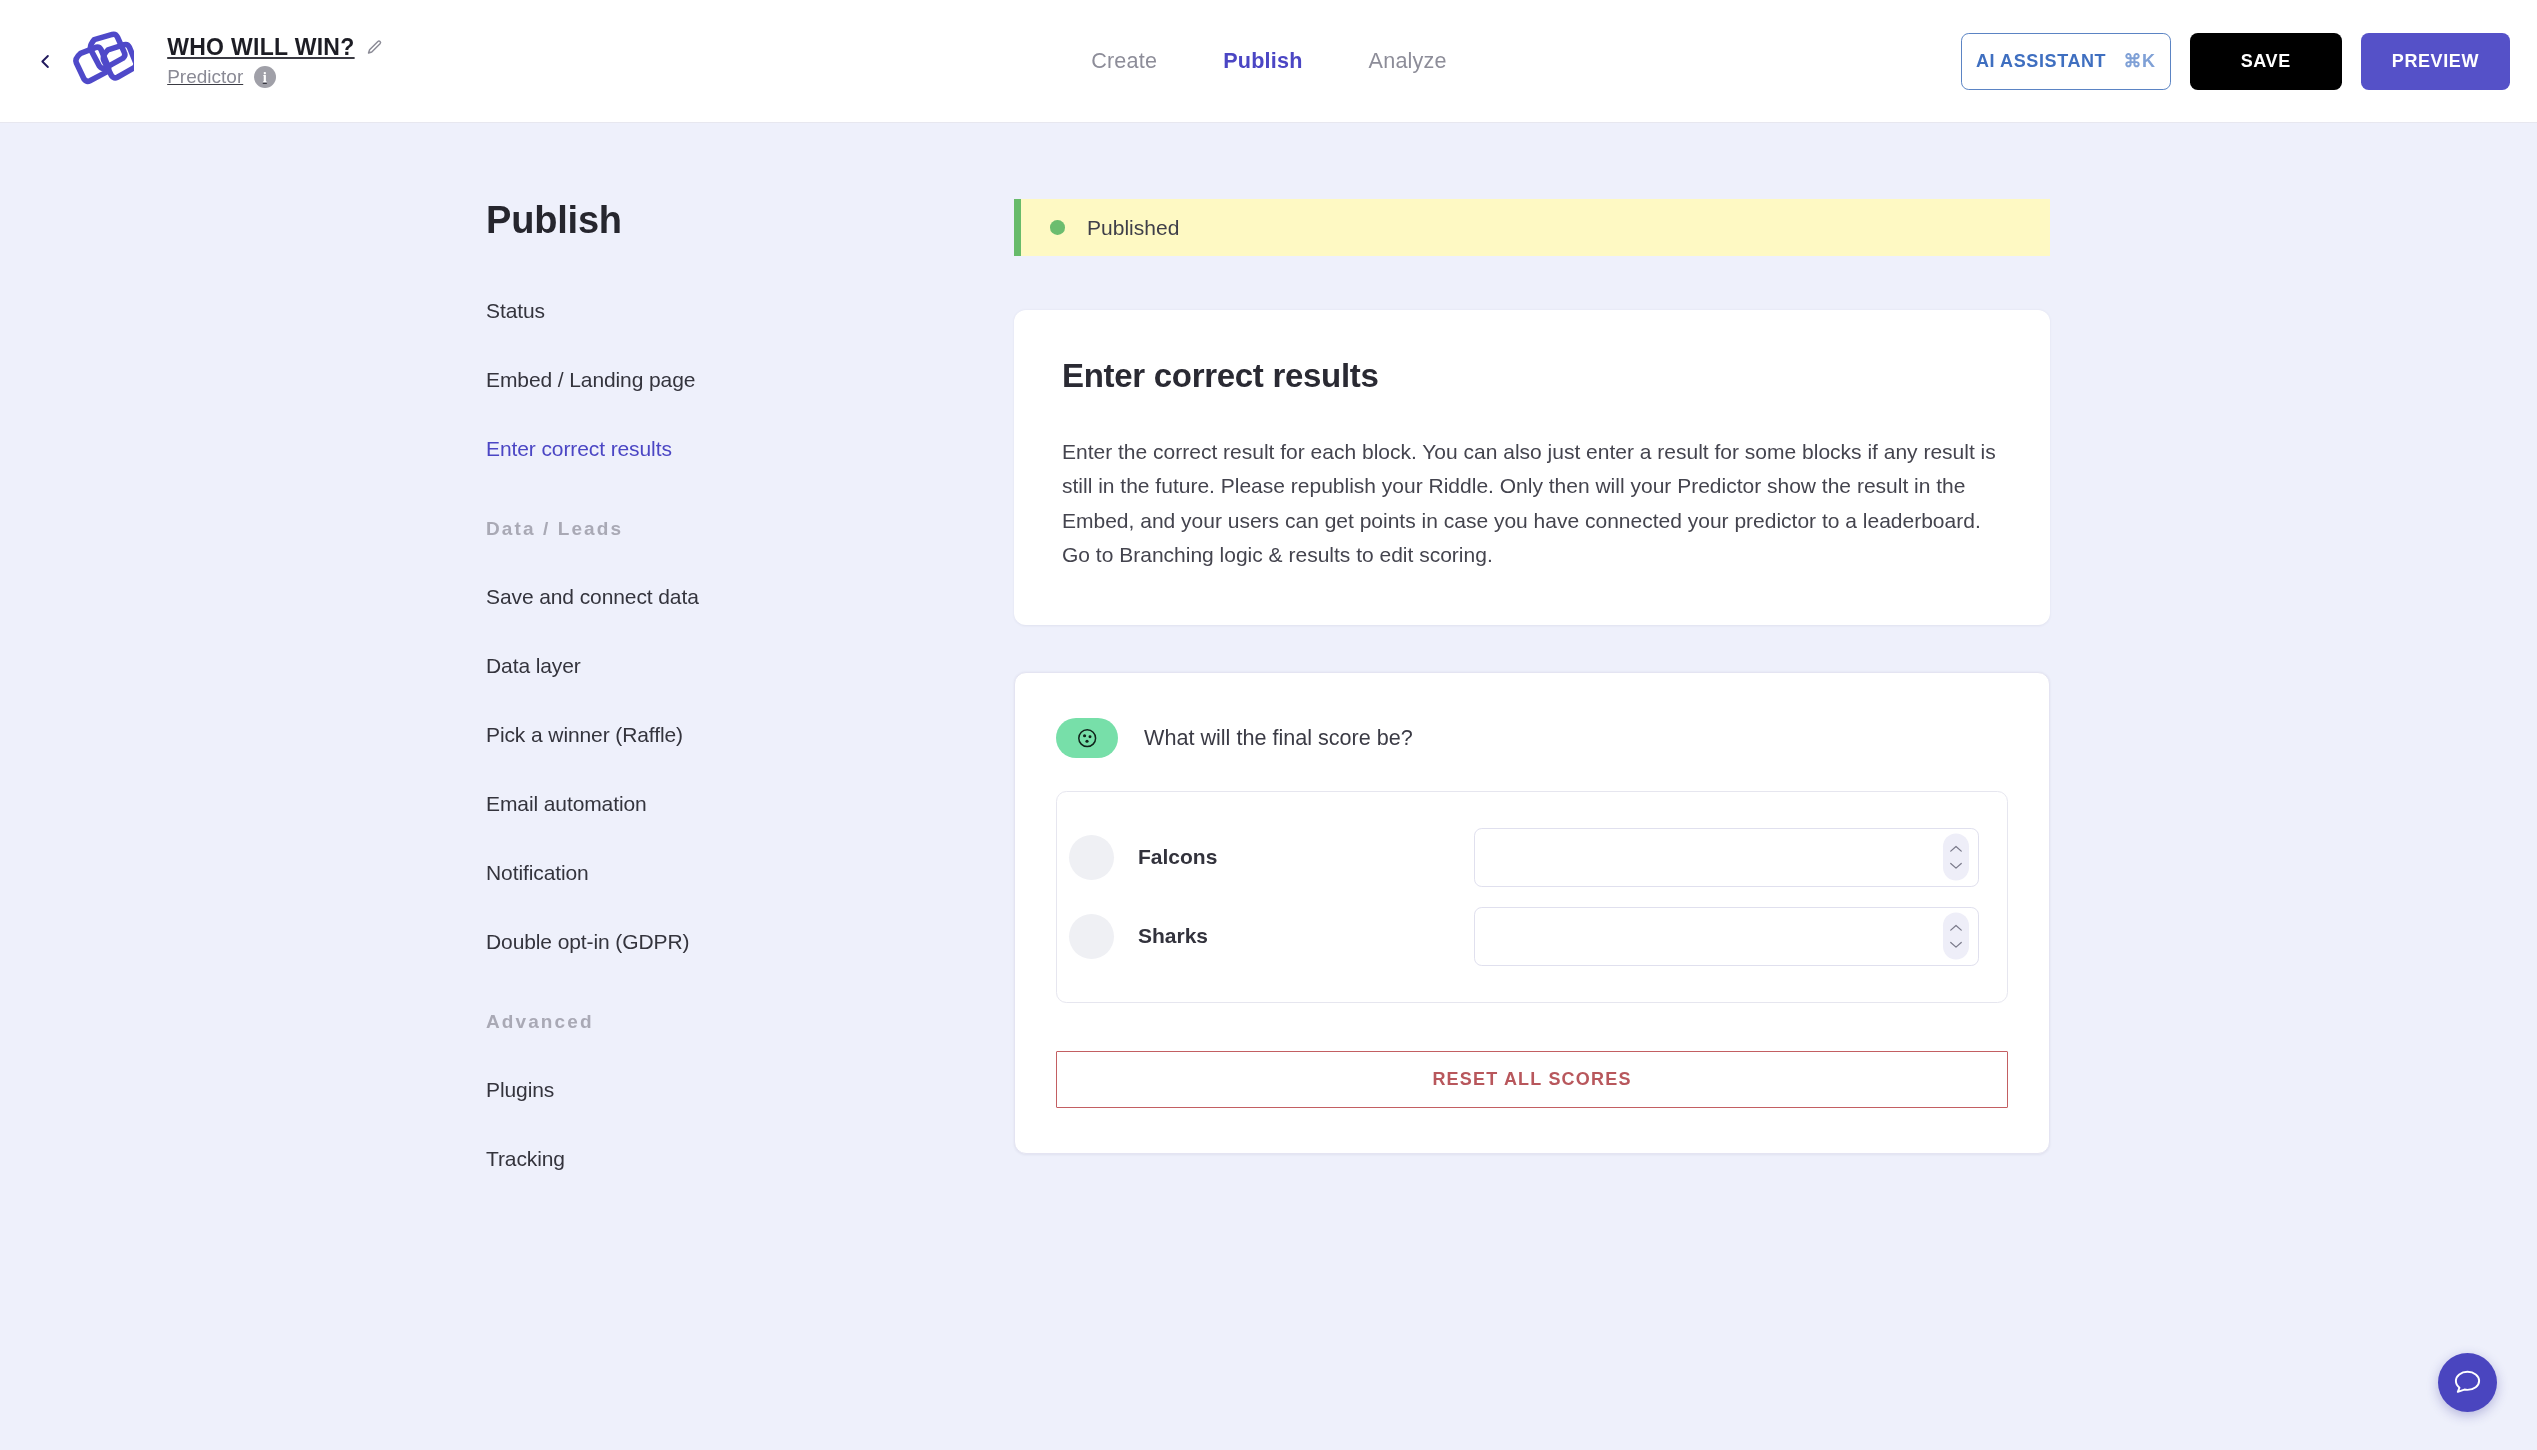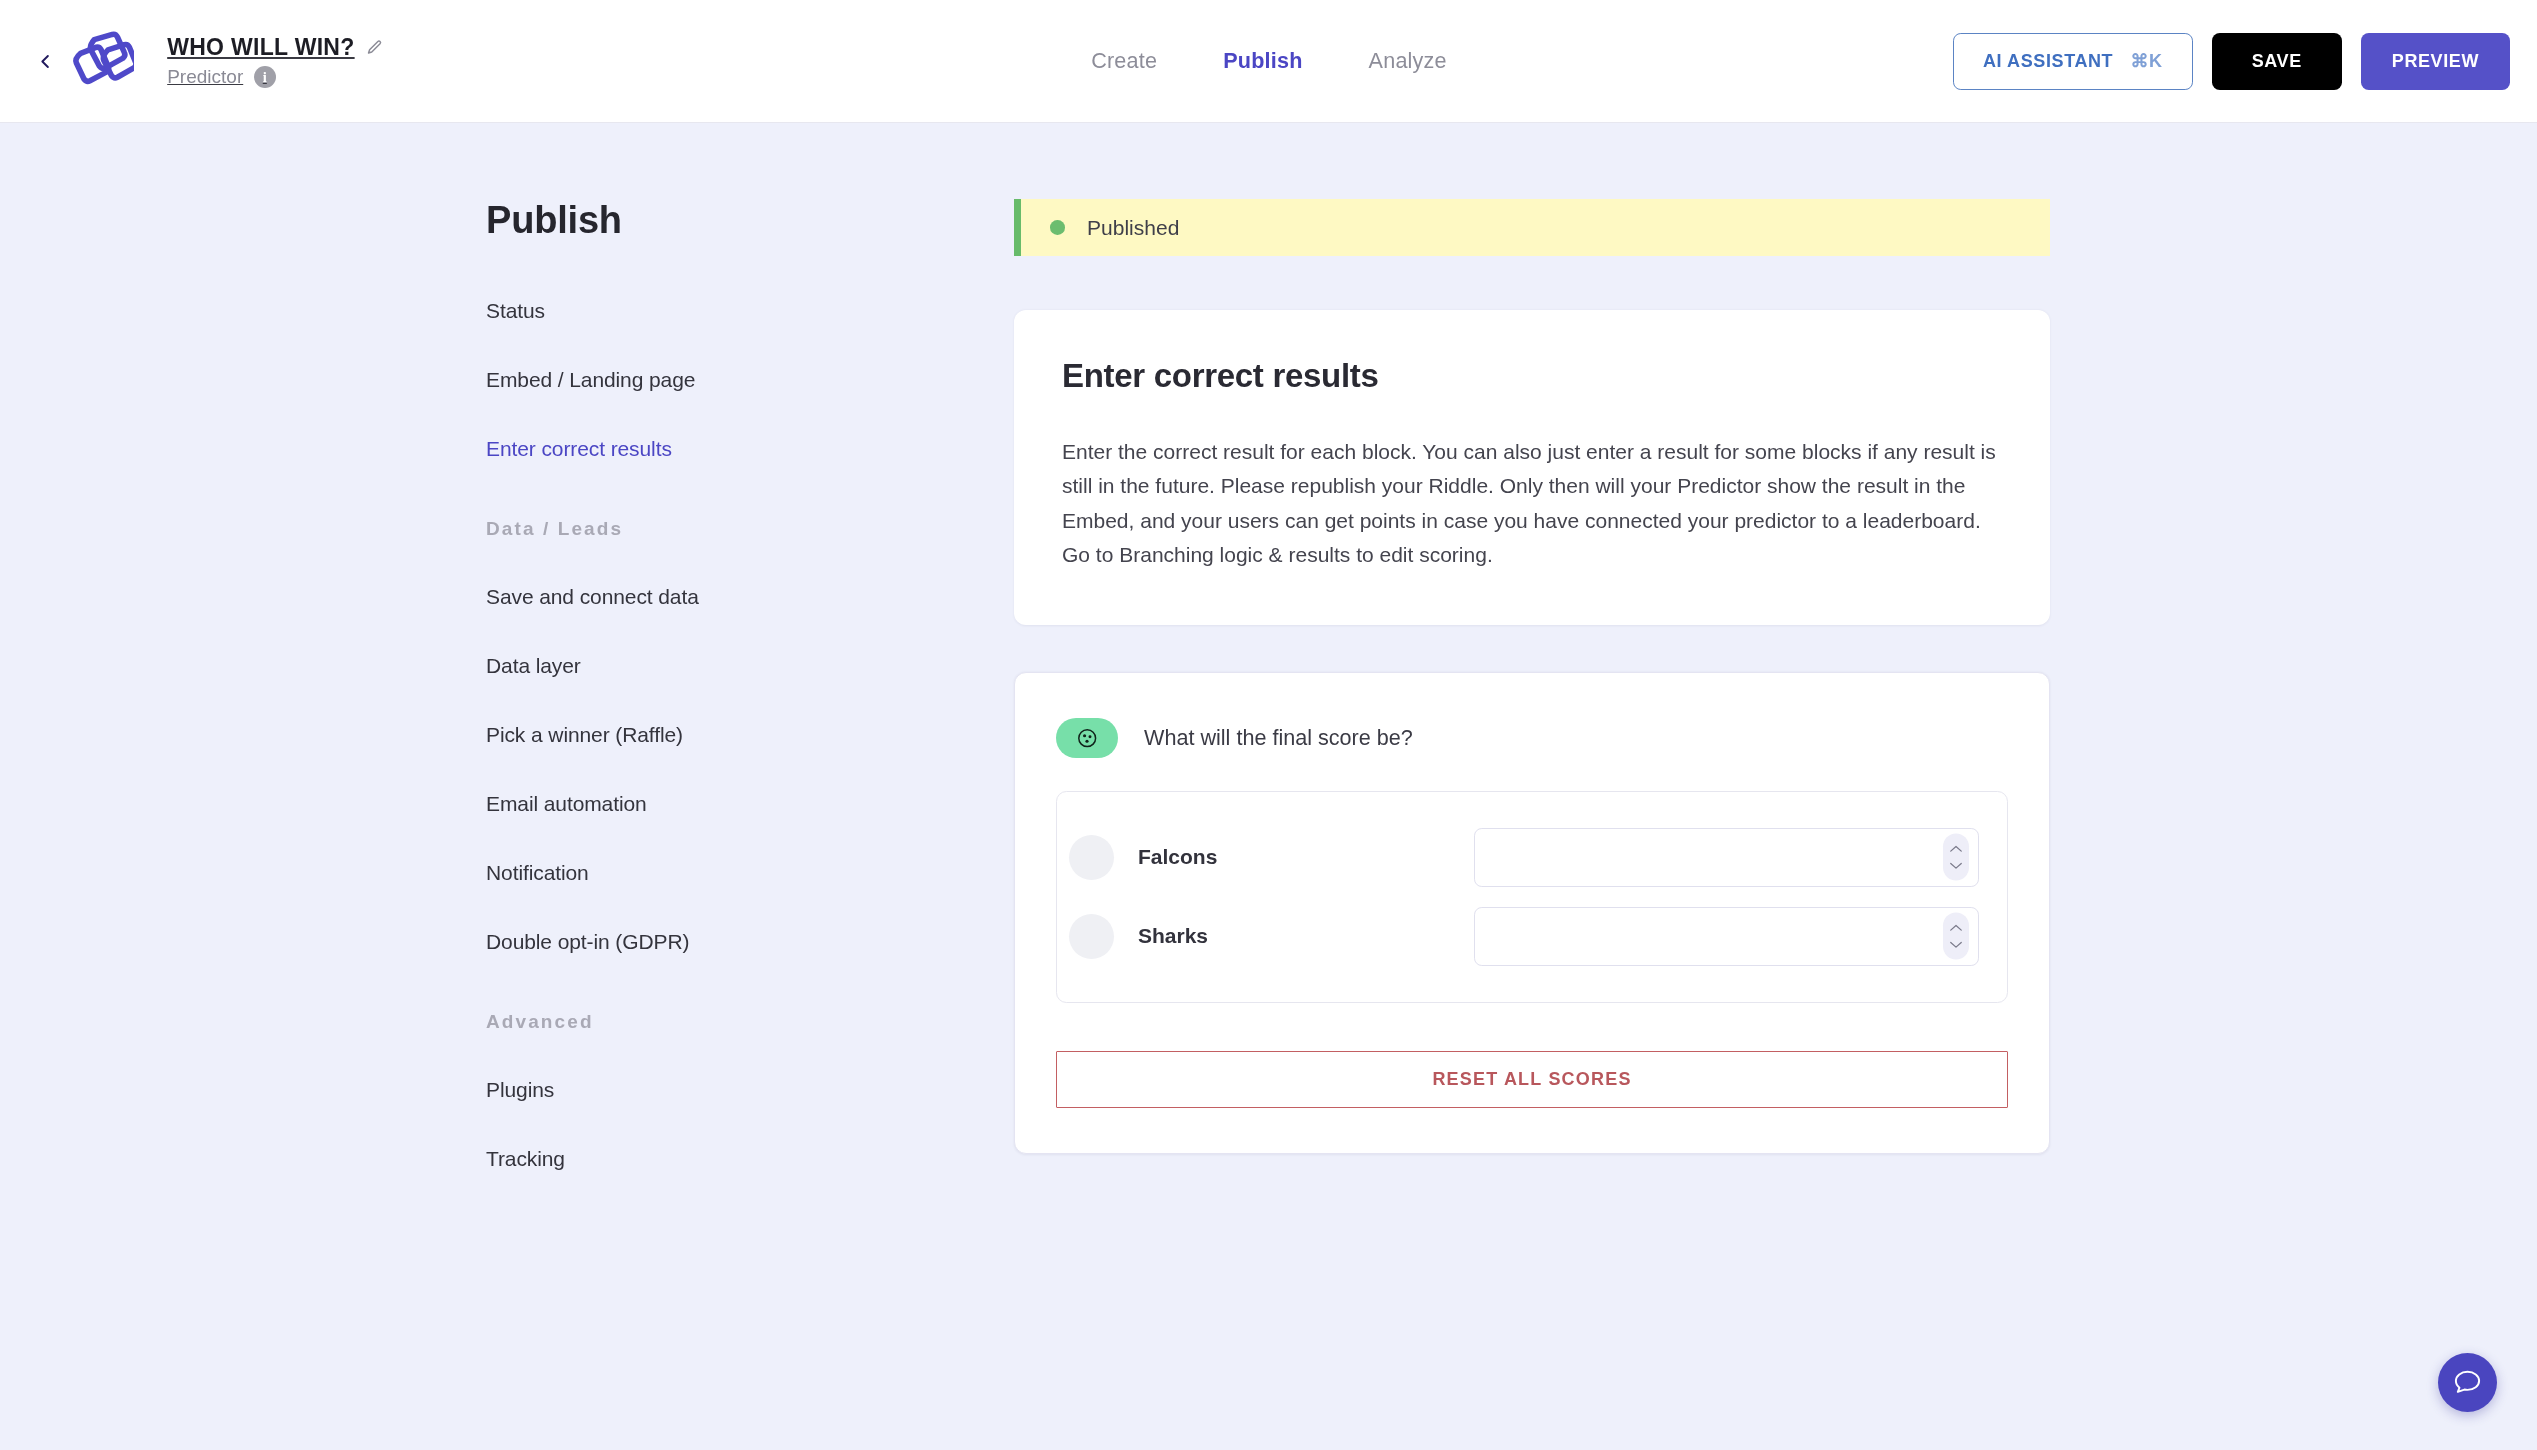--- a/index.html
+++ b/index.html
@@ -141,36 +141,36 @@
     letter-spacing: 0.6px;
     cursor: pointer;
     display: flex;
     align-items: center;
     justify-content: center;
     white-space: nowrap;
   }
 
   .btn-ai {
     height: 57px;
-    padding: 0 29px;
+    padding: 0 14px;
     background: #ffffff;
     border: 1.7px solid #5b84c4;
     color: #3f6fc0;
     gap: 17.3px;
     justify-content: space-between;
   }
   .btn-ai .kbd {
     color: #7fa0d6;
     font-weight: 700;
     font-size: 18px;
   }
 
   .btn-save {
     height: 57px;
-    padding: 0 40px;
+    padding: 0 51px;
     background: #000000;
     color: #ffffff;
   }
 
   .btn-preview {
     height: 57px;
     padding: 0 31px;
     background: #5551c8;
     color: #ffffff;
   }

